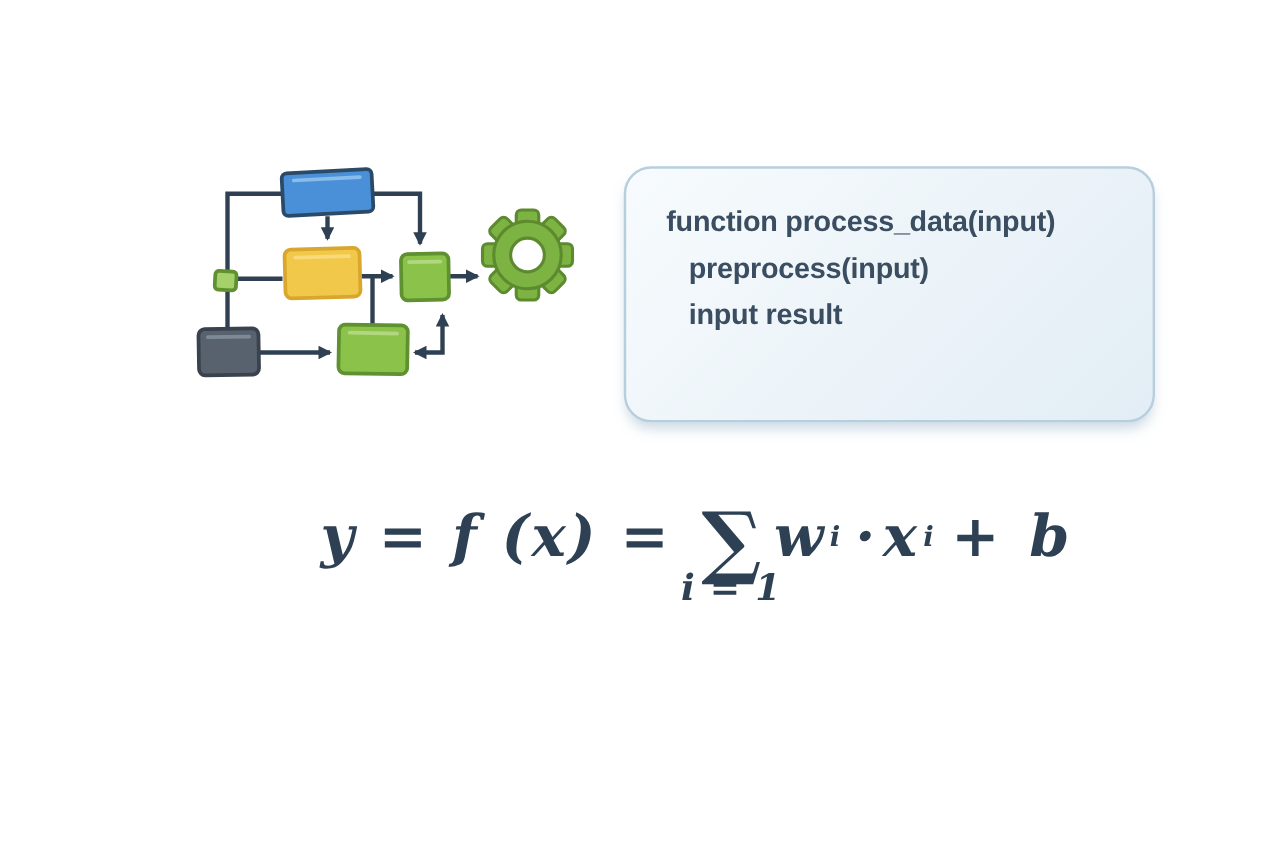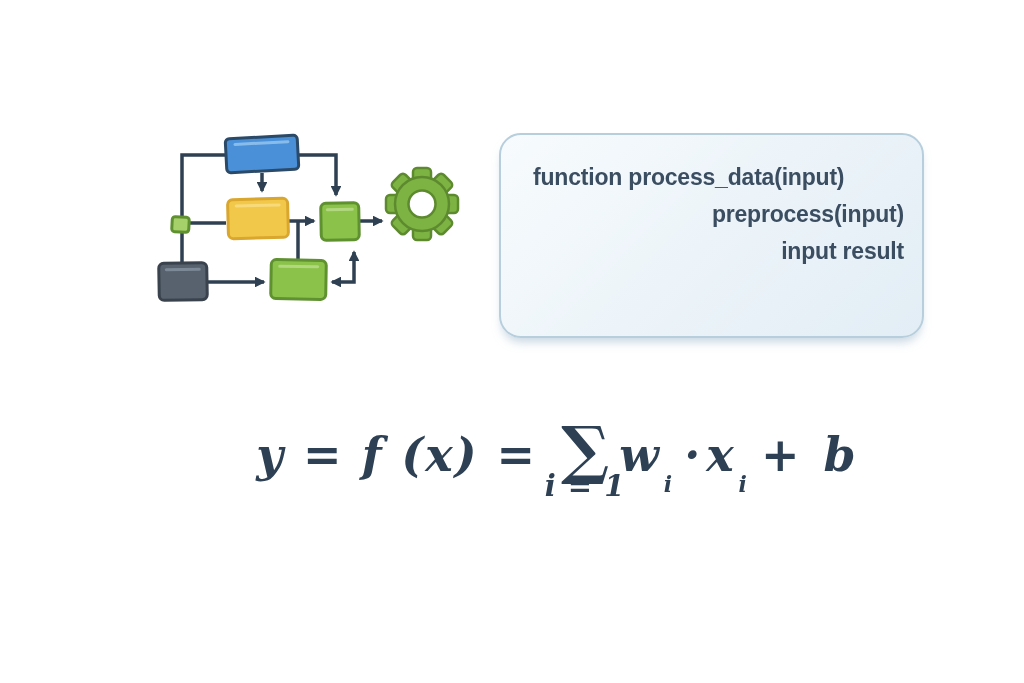--- a/index.html
+++ b/index.html
@@ -30,27 +30,27 @@
     border:2px solid var(--panel-border);
     background:linear-gradient(135deg,var(--panel-bg-start) 0%,var(--panel-bg-end) 100%);
     box-shadow:0 7px 10px -3px rgba(145,175,200,.5);
     padding:24px 18px 0 32px;
   }
   .code-line{
     font-family:"Liberation Sans",sans-serif;
     font-weight:bold;font-size:23px;line-height:37px;
     color:var(--code-text);white-space:nowrap;letter-spacing:-0.2px;
   }
-  .code-line.indent{margin-left:18px;text-align:right;}
+  .code-line.indent{margin-left:18px;}
   .code-muted{color:var(--code-muted);}
 
   
   .formula{
     position:absolute;left:262px;top:402px;width:520px;height:80px;
-    display:flex;align-items:flex-end;justify-content:center;
+    display:flex;align-items:flex-start;justify-content:center;
     color:var(--formula-text);
     font-family:"DejaVu Serif",serif;font-weight:bold;font-style:italic;
     font-size:46px;white-space:nowrap;
   }
   .f-lhs{letter-spacing:2px;margin-right:14px;}
   .f-sum{position:relative;font-style:normal;font-size:64px;line-height:64px;margin:0 10px;}
   .f-sum-sub{
     position:absolute;top:100%;left:50%;transform:translate(-50%,-6px);
     font-size:29px;font-style:italic;letter-spacing:1px;line-height:21px;
   }

